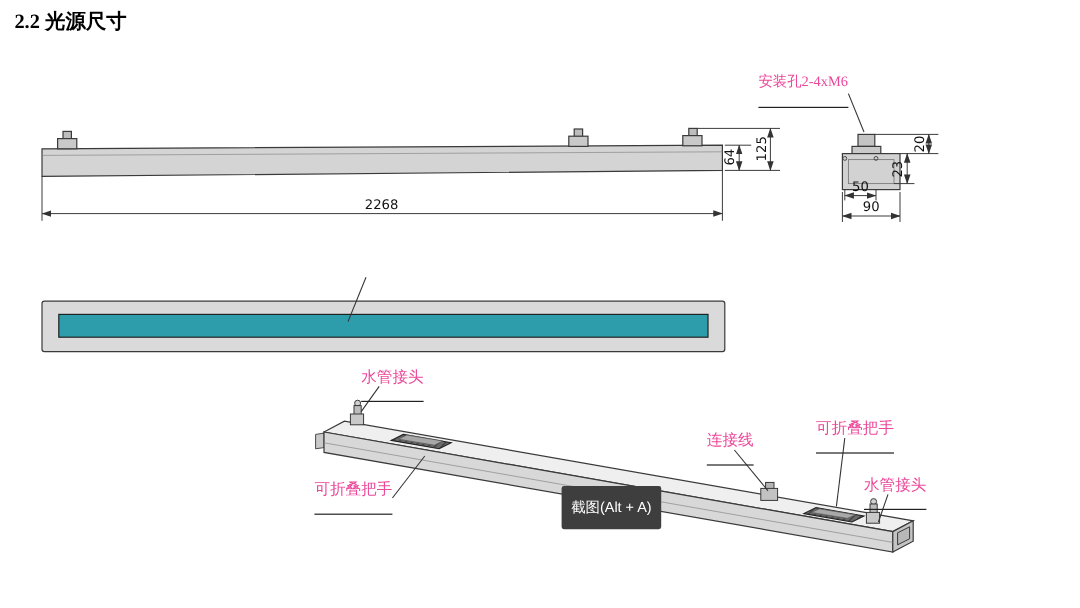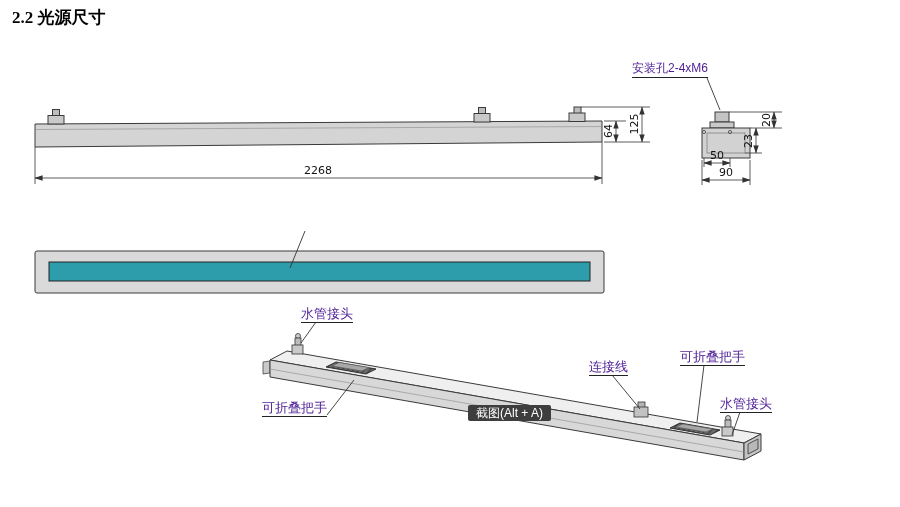--- a/index.html
+++ b/index.html
@@ -16,29 +16,29 @@
     font-family:"Liberation Serif","DejaVu Serif",serif;
     font-size:17px; font-weight:bold; color:#000; white-space:nowrap;
   }
   svg.draw { position:absolute; left:0; top:0; }
   .edge   { stroke:#3a3a3a; stroke-width:1; }
   .thin   { stroke:#8a8a8a; stroke-width:0.6; }
   .ext, .dimline { stroke:#333; stroke-width:0.8; fill:none; }
   .leaders line { stroke:#333; stroke-width:0.9; }
   .dim { font-family:"DejaVu Sans",sans-serif; font-size:11px; fill:#111; }
   .callout {
-    position:absolute; font-size:13px; color:#4c1d95;
+    position:absolute; font-size:13px; color:#ec4899;
     line-height:15px; white-space:nowrap;
-    border-bottom:1px solid #222; padding-bottom:1px;
+    border-bottom:1px solid #222; padding-bottom:13px;font-family:Liberation Serif, serif;
   }
   .callout.small { font-size:12px; }
   .tooltip {
     position:absolute; left:464px; top:405px;
     background:#3e3e3e; color:#ffffff;
-    font-size:12px; line-height:14px; padding:1px 8px;
+    font-size:12px; line-height:14px; padding:11px 8px;
     border-radius:2px; white-space:nowrap;
   }
 </style>
 </head>
 <body>
 
 <div class="canvas">
 
   <div class="title">2.2 光源尺寸</div>
 

